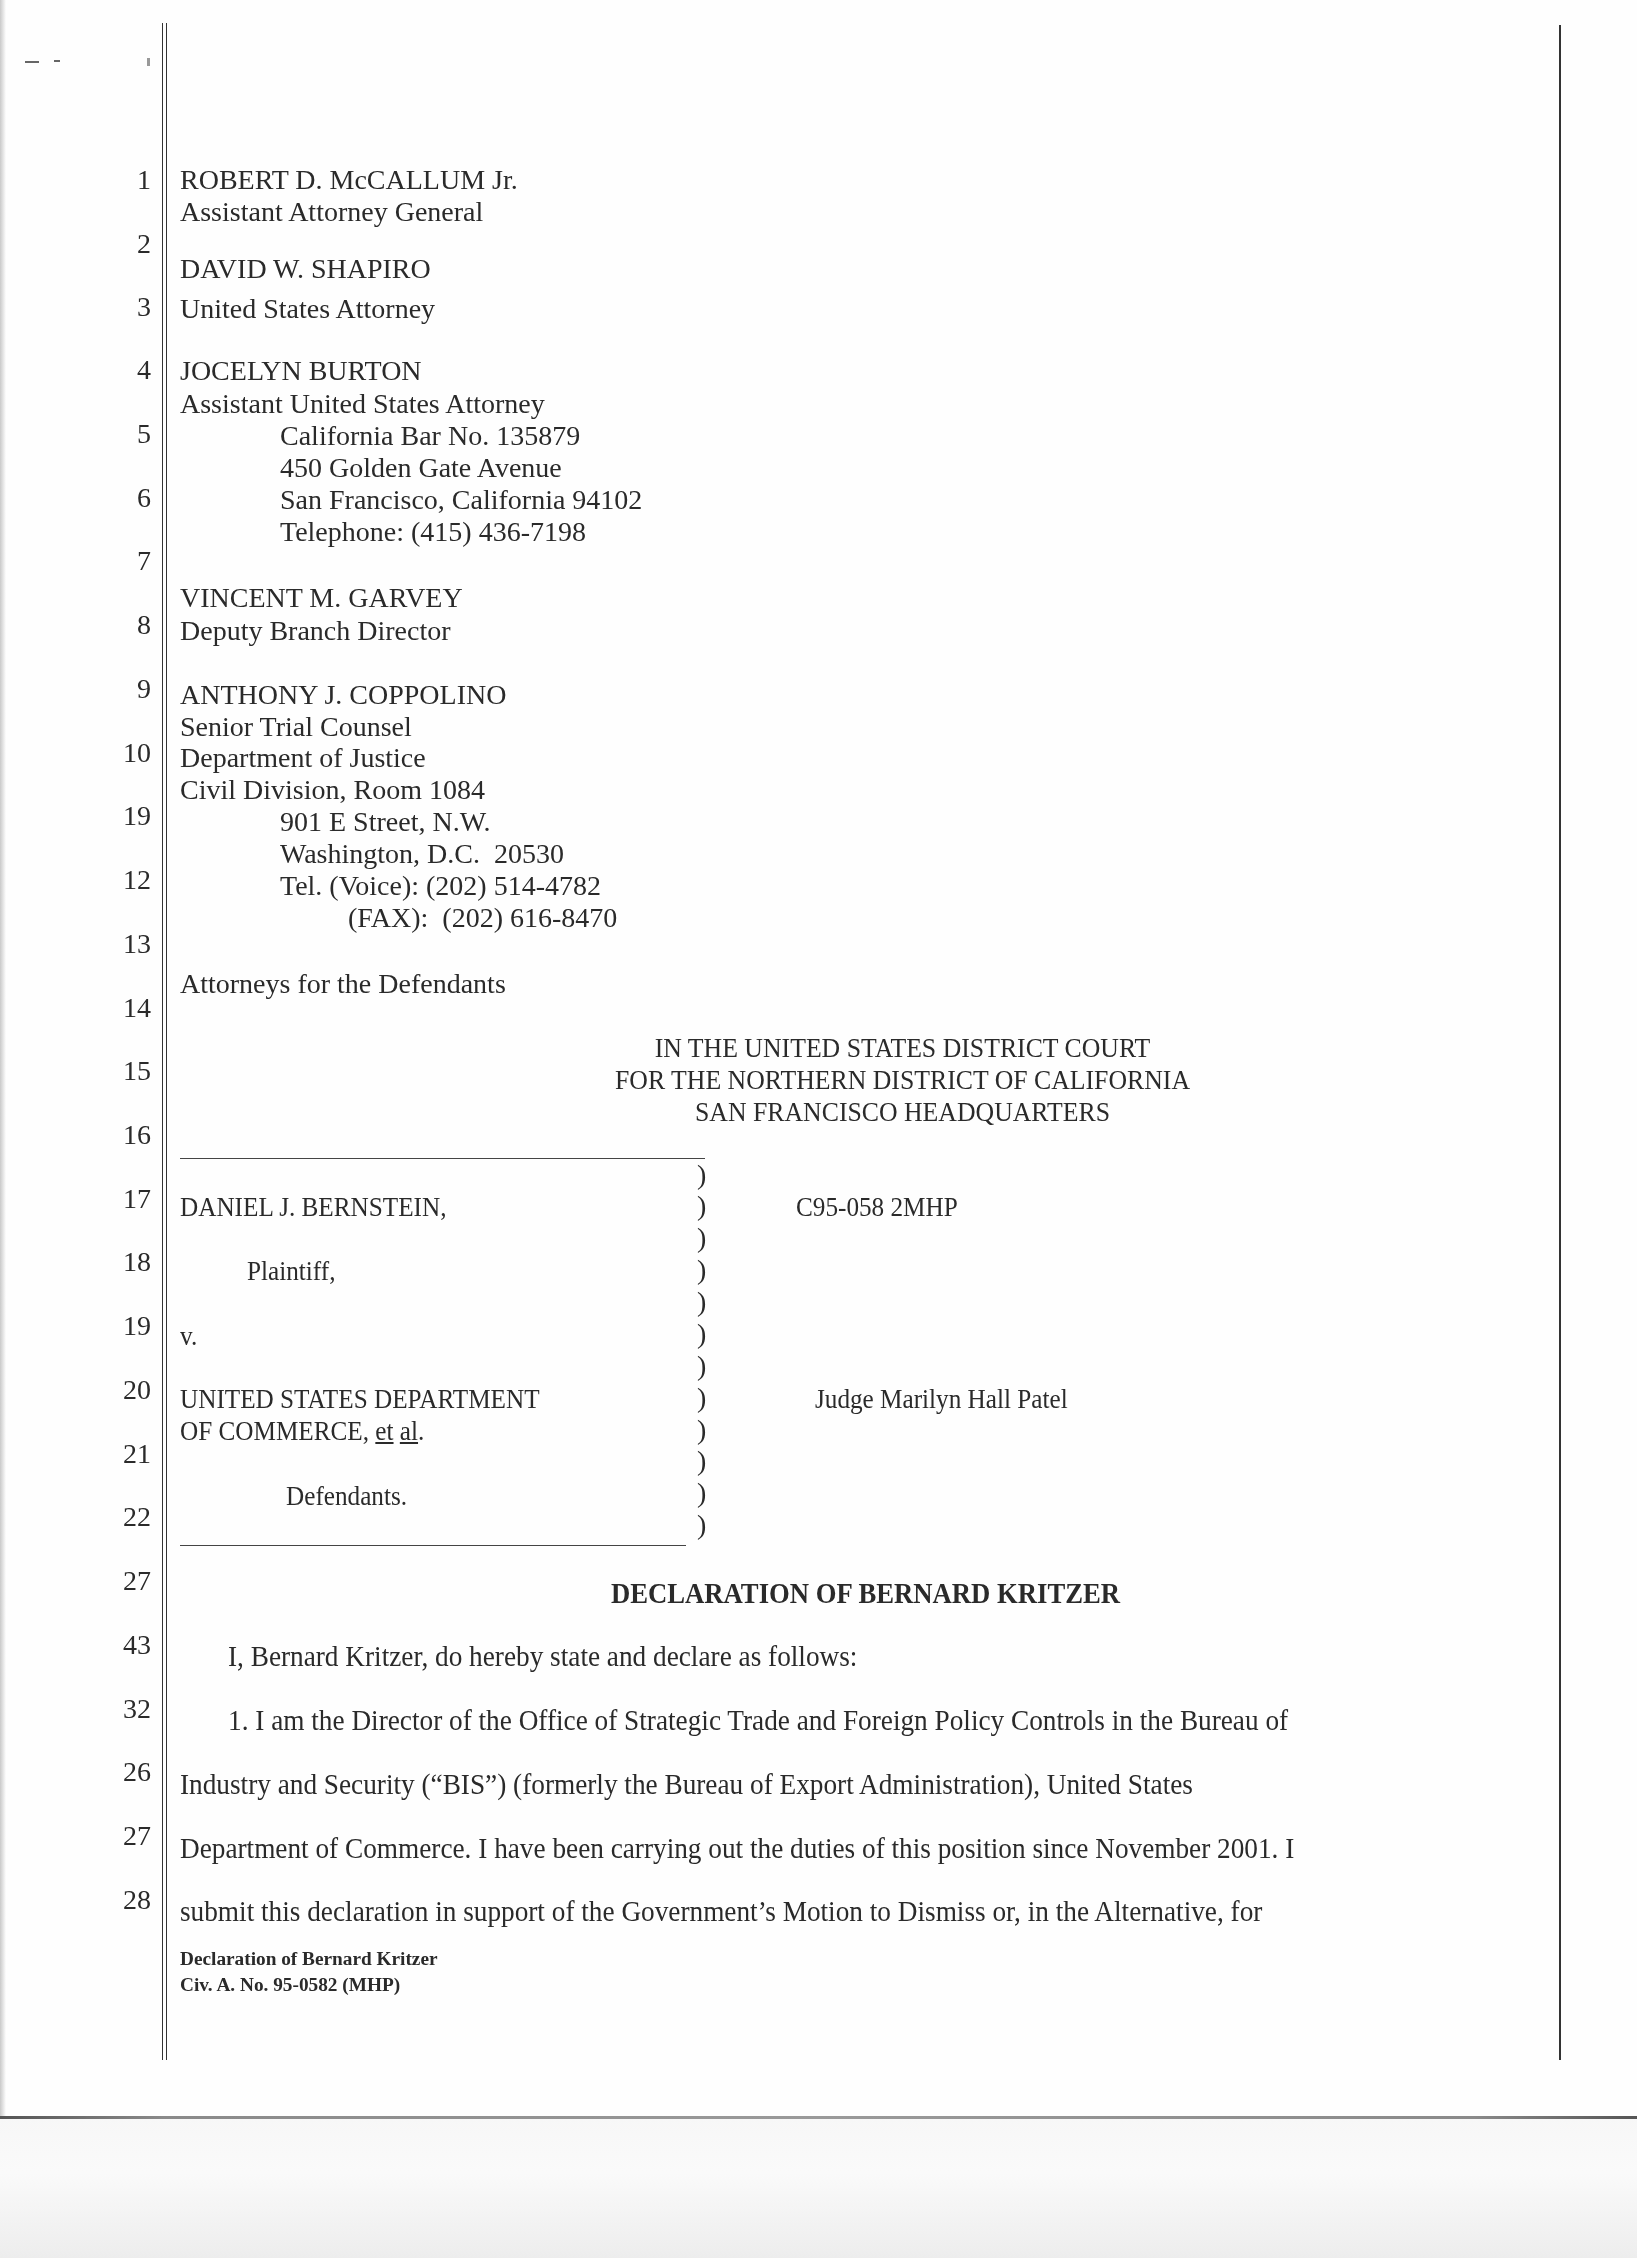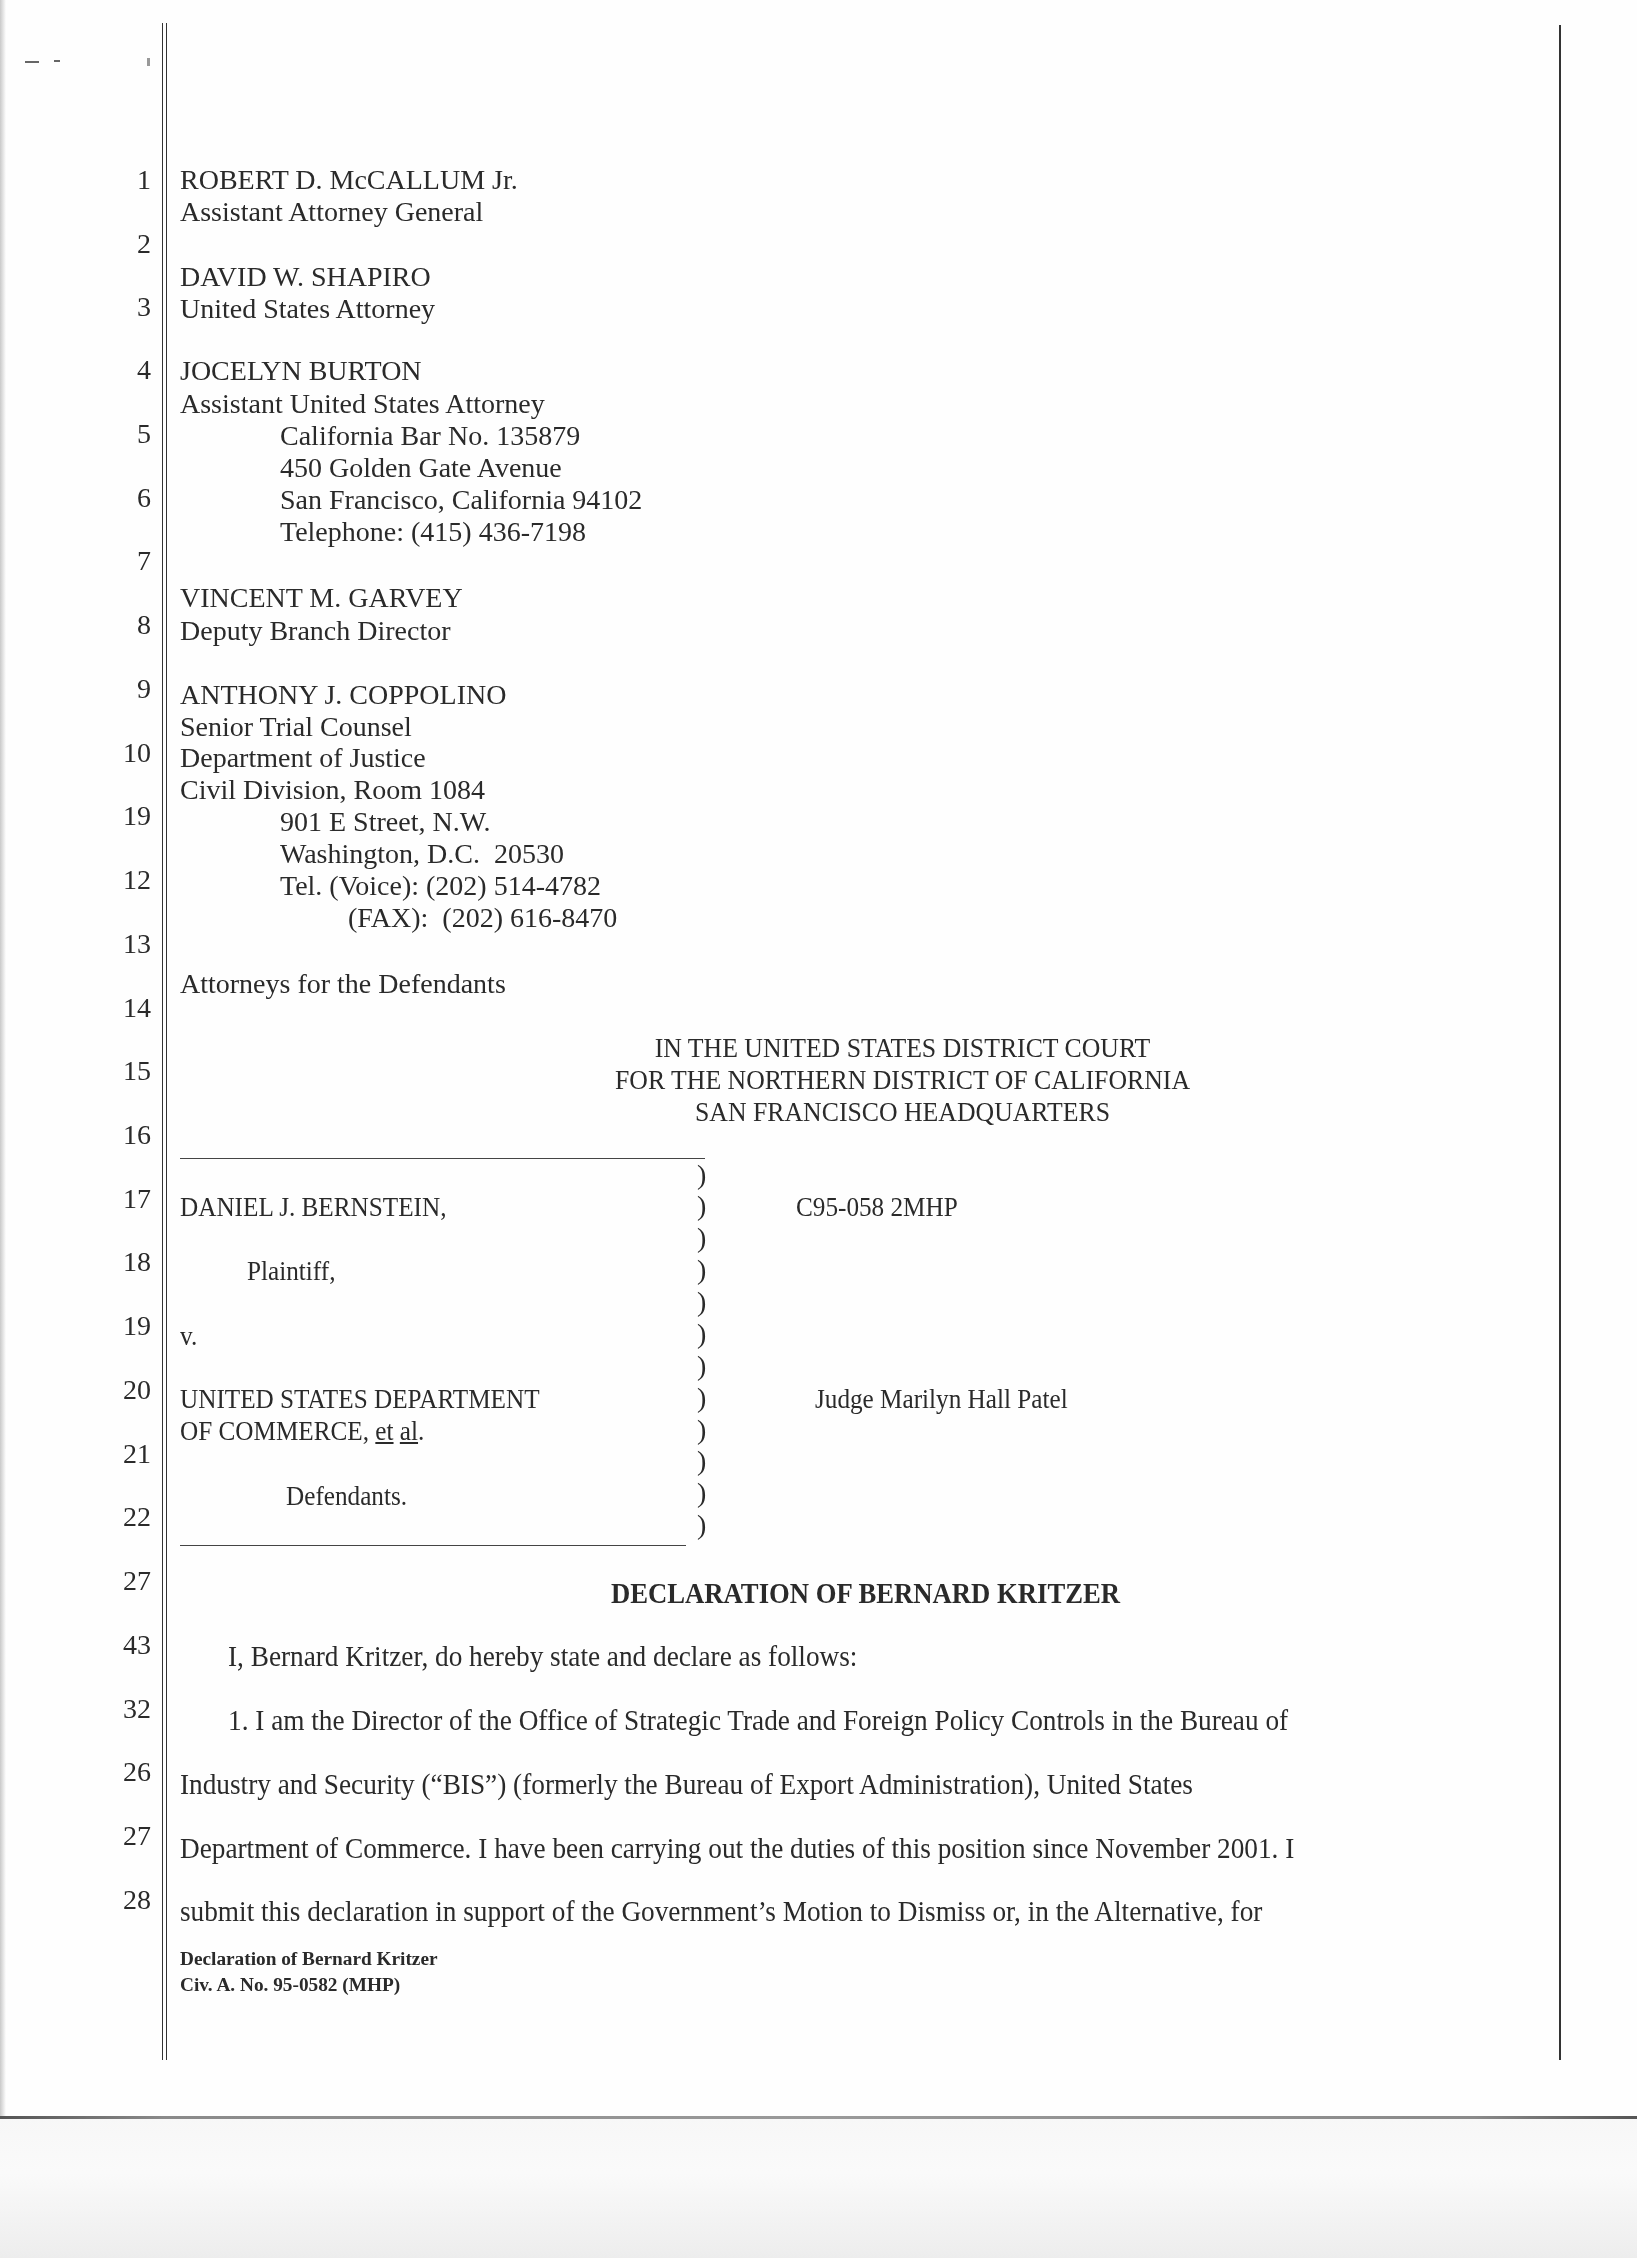--- a/index.html
+++ b/index.html
@@ -77,21 +77,21 @@
     <div class="ln" style="top:1694px">32</div>
     <div class="ln" style="top:1757px">26</div>
     <div class="ln" style="top:1821px">27</div>
     <div class="ln" style="top:1885px">28</div>
   </div>
 
   <div>
     <div class="hdr" style="top:164px">ROBERT D. McCALLUM Jr.</div>
     <div class="hdr" style="top:196px">Assistant Attorney General</div>
 
-    <div class="hdr" style="top:261px">DAVID W. SHAPIRO</div>
+    <div class="hdr" style="top:253px">DAVID W. SHAPIRO</div>
     <div class="hdr" style="top:293px">United States Attorney</div>
 
     <div class="hdr" style="top:355px">JOCELYN BURTON</div>
     <div class="hdr" style="top:388px">Assistant United States Attorney</div>
     <div class="hdr ind" style="top:420px">California Bar No. 135879</div>
     <div class="hdr ind" style="top:452px">450 Golden Gate Avenue</div>
     <div class="hdr ind" style="top:484px">San Francisco, California 94102</div>
     <div class="hdr ind" style="top:516px">Telephone: (415) 436-7198</div>
 
     <div class="hdr" style="top:582px">VINCENT M. GARVEY</div>

